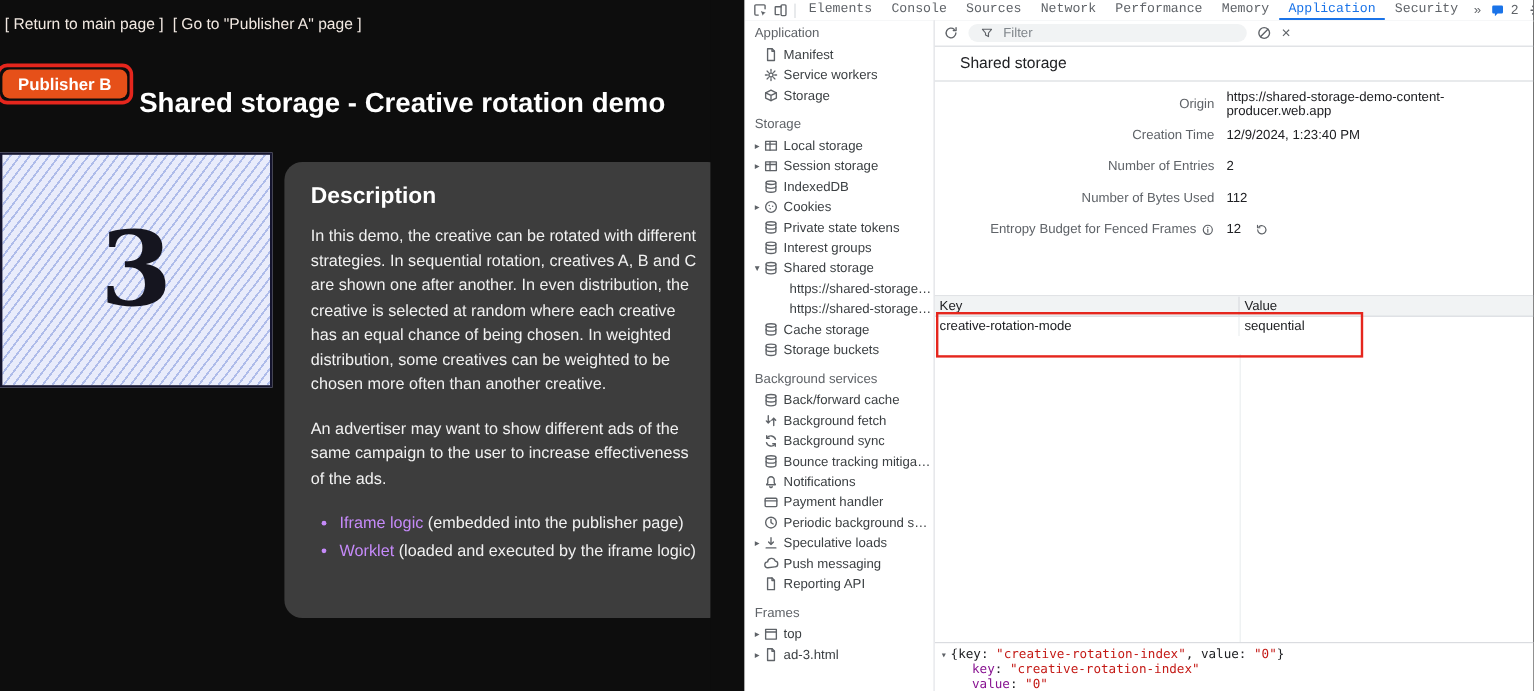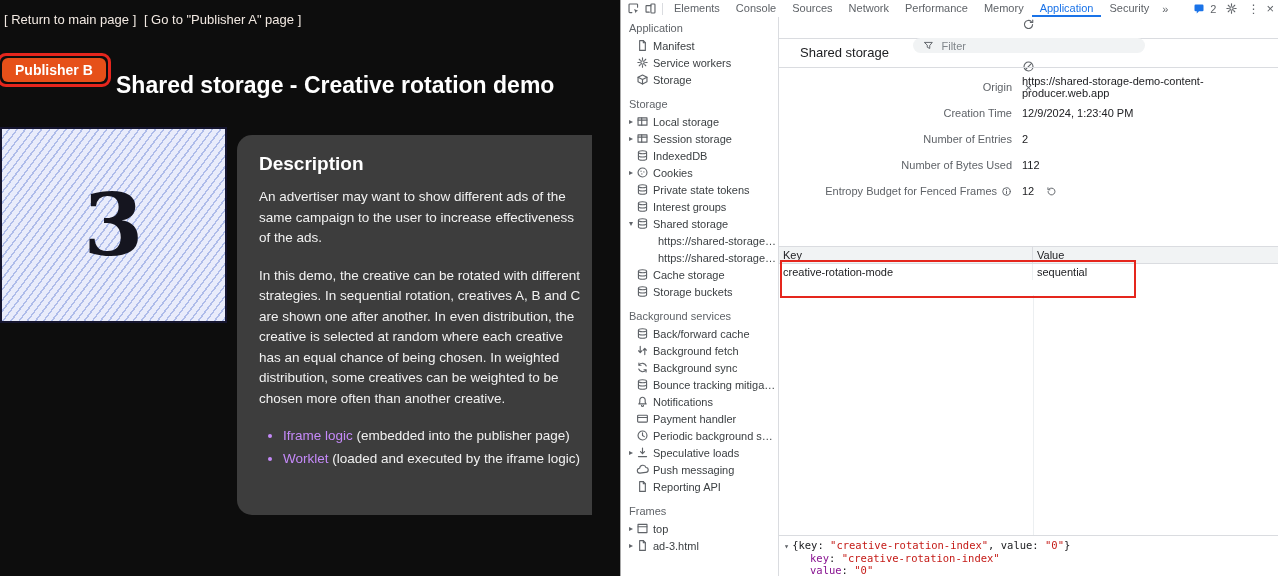--- a/index.html
+++ b/index.html
@@ -35,21 +35,21 @@
   .plink{color:#c58af9;text-decoration:none;}
 
   
   .devtools{position:absolute;left:620px;top:0;width:658px;height:576px;box-sizing:border-box;background:#fff;
             color:#202124;font-size:11px;border-left:1px solid #a9a9a9;}
   .dt-tabbar{position:absolute;top:0;left:0;right:0;height:17px;display:flex;align-items:center;
              background:#fff;border-bottom:1px solid #dadce0;padding-left:4px;}
   .dt-icon-btn{width:17px;height:15px;display:flex;align-items:center;justify-content:center;flex:none;cursor:pointer;}
   .dt-sep{width:1px;height:12px;background:#dadce0;margin:0 3px;flex:none;}
   .dt-tabs{display:flex;align-items:stretch;height:17px;}
-  .dt-tab{padding:0 8px;line-height:17px;color:#5f6368;font-size:11px;white-space:nowrap;cursor:pointer;}
+  .dt-tab{padding:0 8px;line-height:17px;color:#5f6368;font-size:11px;white-space:nowrap;cursor:pointer;font-family:Liberation Mono, monospace;}
   .dt-tab.active{color:#1a73e8;box-shadow:inset 0 -2px 0 #1a73e8;}
   .dt-overflow{color:#5f6368;padding:0 5px;cursor:pointer;}
   .dt-right{margin-left:auto;display:flex;align-items:center;gap:7px;padding-right:4px;}
   .issues{display:flex;align-items:center;gap:3px;cursor:pointer;}
   .badge-count{color:#5f6368;}
   .kebab{color:#5f6368;font-size:12px;cursor:pointer;}
   .dt-close{color:#5f6368;font-size:13px;cursor:pointer;}
 
   .dt-sidebar{position:absolute;top:17px;left:0;width:157px;bottom:0;border-right:1px solid #dadce0;
               background:#fff;overflow:hidden;}
@@ -57,21 +57,21 @@
   .dt-section-title:first-child{margin-top:0;}
   .dt-item{display:flex;align-items:center;height:17px;padding-left:5px;color:#3c4043;white-space:nowrap;cursor:pointer;}
   .dt-item .arrow{width:10px;flex:none;font-size:8px;color:#5f6368;text-align:center;}
   .dt-item .icon{width:17px;flex:none;display:flex;align-items:center;}
   .dt-item .icon svg{display:block;}
   .dt-item .lbl{overflow:hidden;text-overflow:ellipsis;}
   .dt-item.child{padding-left:27px;}
 
   .dt-main{position:absolute;top:17px;left:158px;right:0;bottom:0;background:#fff;}
   .dt-toolbar{position:absolute;top:0;left:0;right:0;height:21px;display:flex;align-items:center;
-              border-bottom:1px solid #dadce0;padding:0 5px;gap:6px;flex-direction:column;}
+              border-bottom:1px solid #dadce0;padding:0 5px;gap:6px;}
   .filter-box{width:218px;height:15px;background:#f1f3f4;border-radius:8px;display:flex;align-items:center;
               padding:0 7px;gap:5px;}
   .filter-box input{border:none;background:transparent;outline:none;font-size:11px;width:100%;padding:0;
                     font-family:inherit;color:#202124;}
   .filter-box input::placeholder{color:#80868b;}
   .dt-close2{color:#5f6368;font-size:13px;cursor:pointer;}
 
   .dt-report{position:absolute;top:21px;left:0;right:0;}
   .dt-report-title{font-size:13px;color:#202124;padding:7px 0 7px 21px;border-bottom:1px solid #dadce0;}
   .dt-fields{padding-top:6px;}
@@ -115,22 +115,22 @@
       <div class="annotation-red">
         <button class="pub-btn">Publisher B</button>
       </div>
     </div>
     <h1 class="page-title">Shared storage - Creative rotation demo</h1>
     <div class="creative">
       <span class="creative-number">3</span>
     </div>
     <div class="description-panel">
       <h2>Description</h2>
+      <p>In this demo, the creative can be rotated with different strategies. In sequential rotation, creatives A, B and C are shown one after another. In even distribution, the creative is selected at random where each creative has an equal chance of being chosen. In weighted distribution, some creatives can be weighted to be chosen more often than another creative.</p>
       <p>An advertiser may want to show different ads of the same campaign to the user to increase effectiveness of the ads.</p>
-      <p>In this demo, the creative can be rotated with different strategies. In sequential rotation, creatives A, B and C are shown one after another. In even distribution, the creative is selected at random where each creative has an equal chance of being chosen. In weighted distribution, some creatives can be weighted to be chosen more often than another creative.</p>
       <ul>
         <li><a href="#" class="plink">Iframe logic</a><span> (embedded into the publisher page)</span></li>
         <li><a href="#" class="plink">Worklet</a><span> (loaded and executed by the iframe logic)</span></li>
       </ul>
     </div>
   </div>
 
   <div class="devtools">
     <div class="dt-tabbar">
       <span class="dt-icon-btn">

